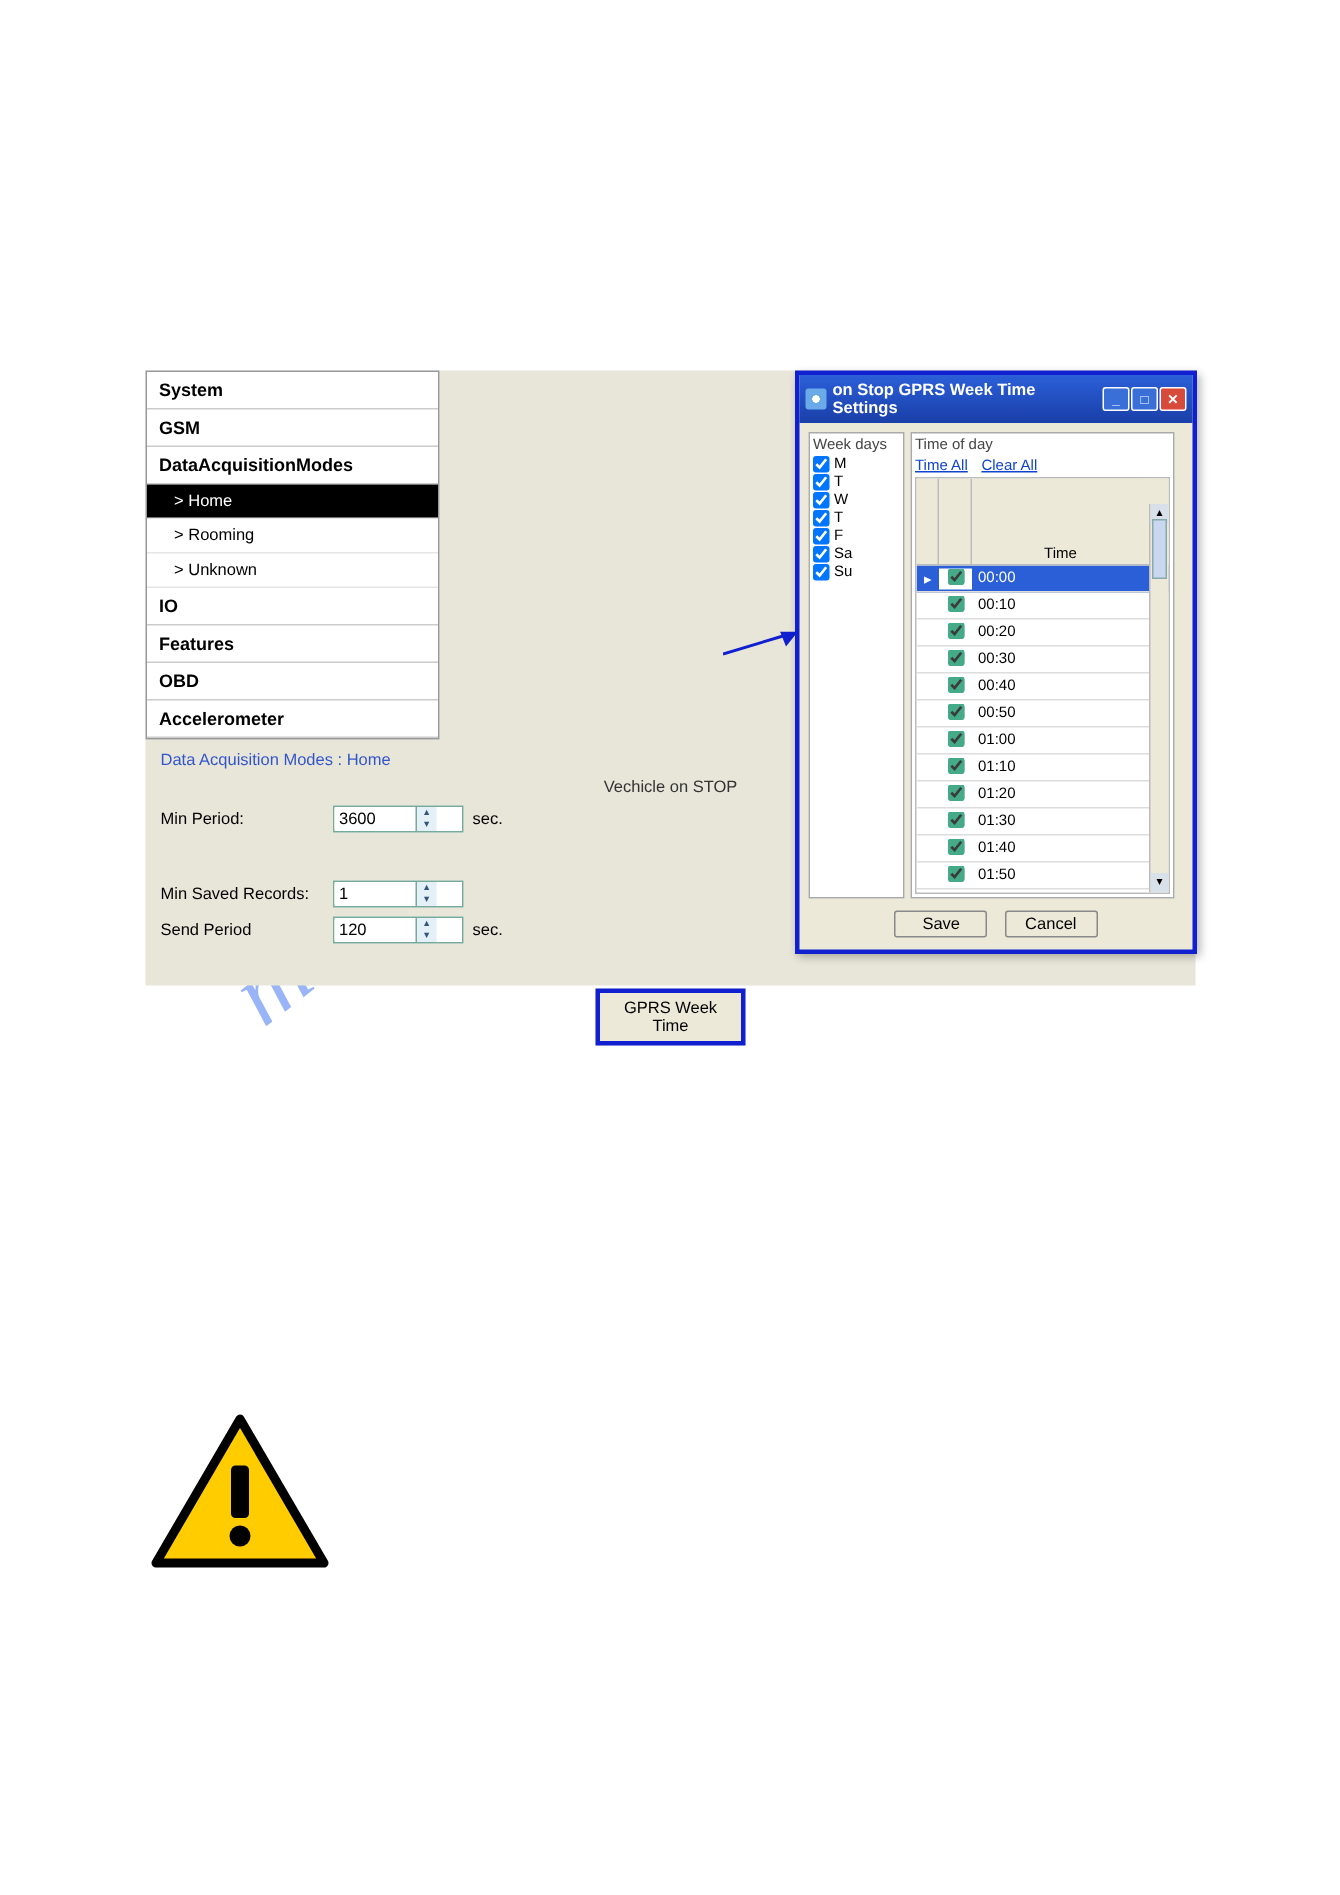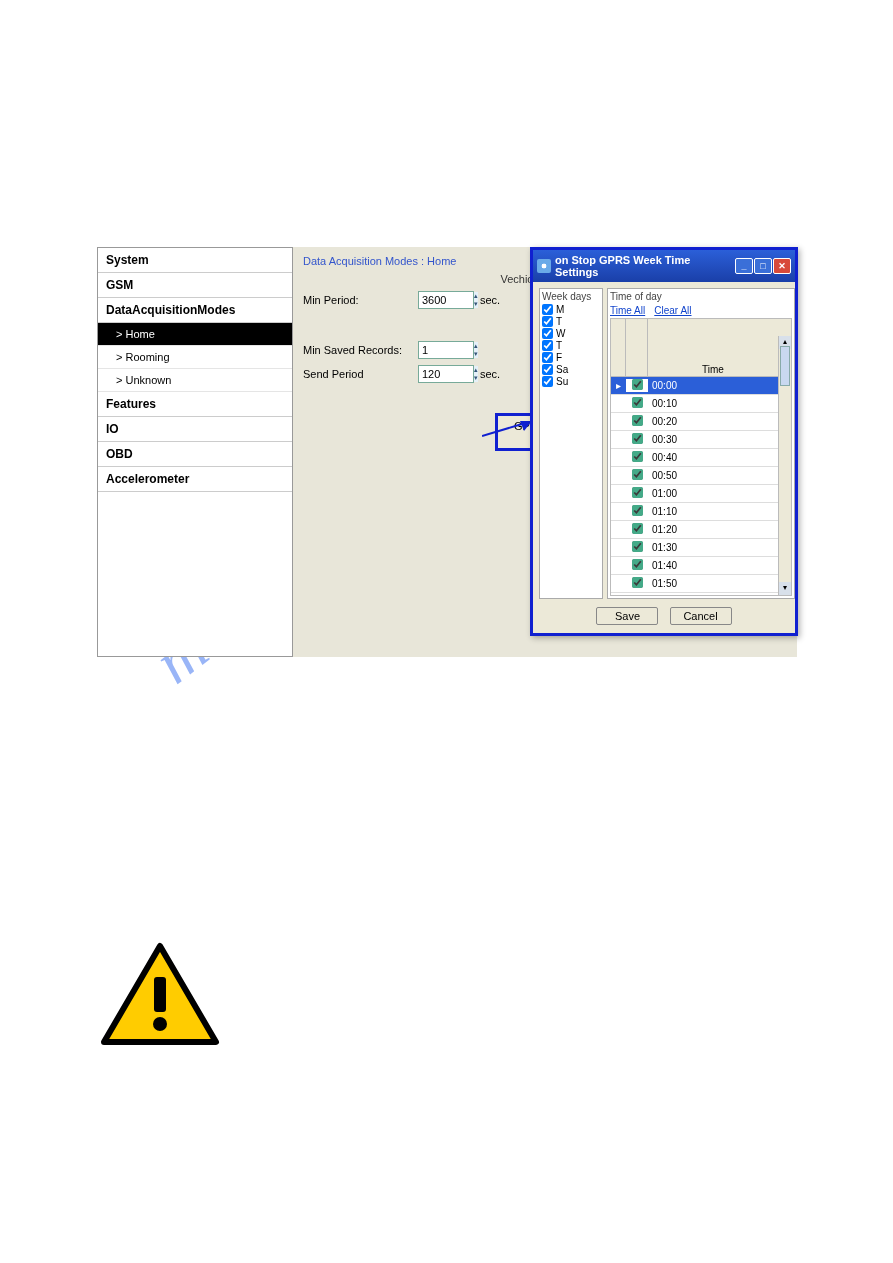--- a/index.html
+++ b/index.html
@@ -12,20 +12,21 @@
     position: relative;
   }
   .app-wrap {
     position: absolute;
     top: 247px;
     left: 97px;
     width: 700px;
     height: 410px;
     display: flex;
     background: #e8e6d9;
+    flex-direction: column;
   }
   .sidebar {
     width: 196px;
     background: #fff;
     border: 1px solid #999;
   }
   .sidebar .section {
     padding: 5px 8px;
     font-weight: bold;
     border-bottom: 1px solid #ccc;
@@ -64,21 +65,21 @@
     align-items: center;
     margin-bottom: 6px;
   }
   .form-row .label {
     width: 115px;
     font-size: 11px;
   }
   .spinner {
     display: flex;
     align-items: center;
-    width: 56px;
+    width: 87px;
     height: 18px;
     border: 1px solid #7a9;
     background: #fff;
   }
   .spinner input {
     border: none;
     width: 54px;
     font-size: 11px;
     padding: 1px 3px;
     outline: none;
@@ -147,21 +148,21 @@
     display: flex;
     align-items: center;
     justify-content: center;
     color: #fff;
     cursor: pointer;
   }
   .tb-min, .tb-max { background: #3a6fd8; }
   .tb-close { background: #d84a3a; }
   .dialog-body {
     display: flex;
-    padding: 6px 0 2px 6px;
+    padding: 6px 12px 2px 6px;
     gap: 4px;
   }
   .weekdays {
     width: 64px;
     border: 1px solid #aaa;
     background: #fff;
     padding: 2px;
   }
   .panel-head {
     font-size: 10px;
@@ -291,22 +292,22 @@
 <div class="app-wrap">
   <div class="sidebar">
     <div class="section">System</div>
     <div class="section">GSM</div>
     <div class="section">DataAcquisitionModes</div>
     <div class="subitems">
       <div class="subitem selected">&gt; Home</div>
       <div class="subitem">&gt; Rooming</div>
       <div class="subitem">&gt; Unknown</div>
     </div>
+    <div class="section">IO</div>
     <div class="section">Features</div>
-    <div class="section">IO</div>
     <div class="section">OBD</div>
     <div class="section">Accelerometer</div>
   </div>
 
   <div class="main">
     <div class="breadcrumb">Data Acquisition Modes : Home</div>
     <div class="groupbox-title">Vechicle on STOP</div>
 
     <div class="form-row">
       <span class="label">Min Period:</span>

